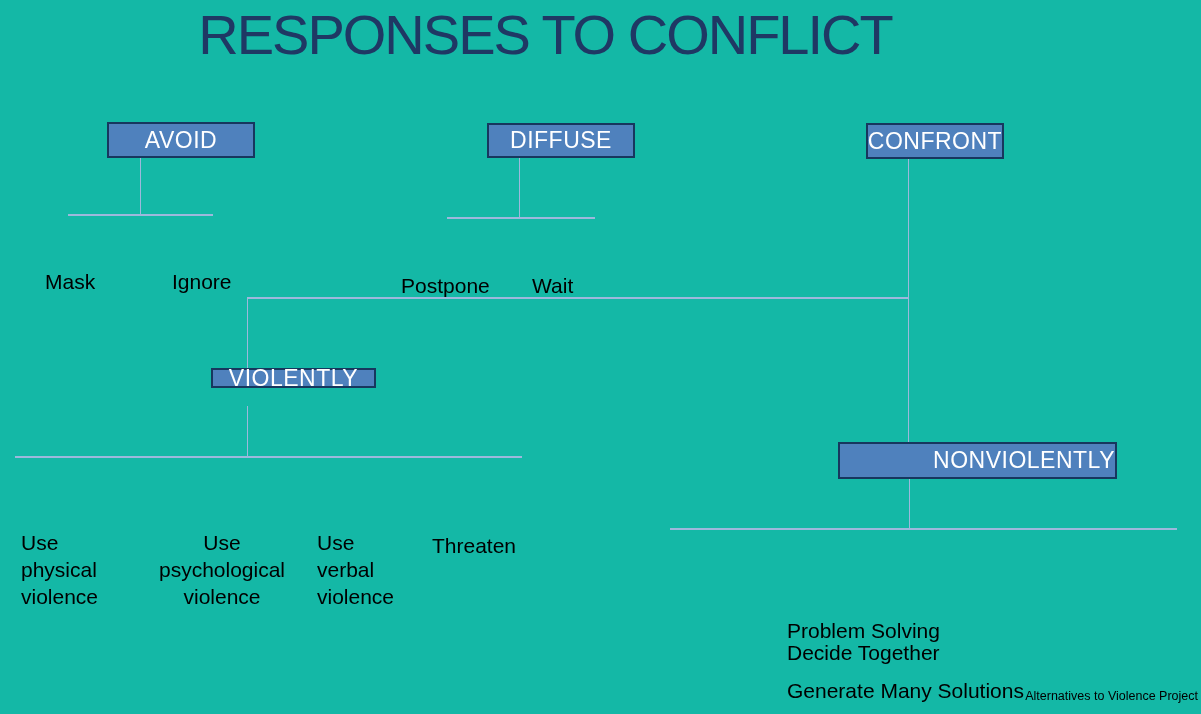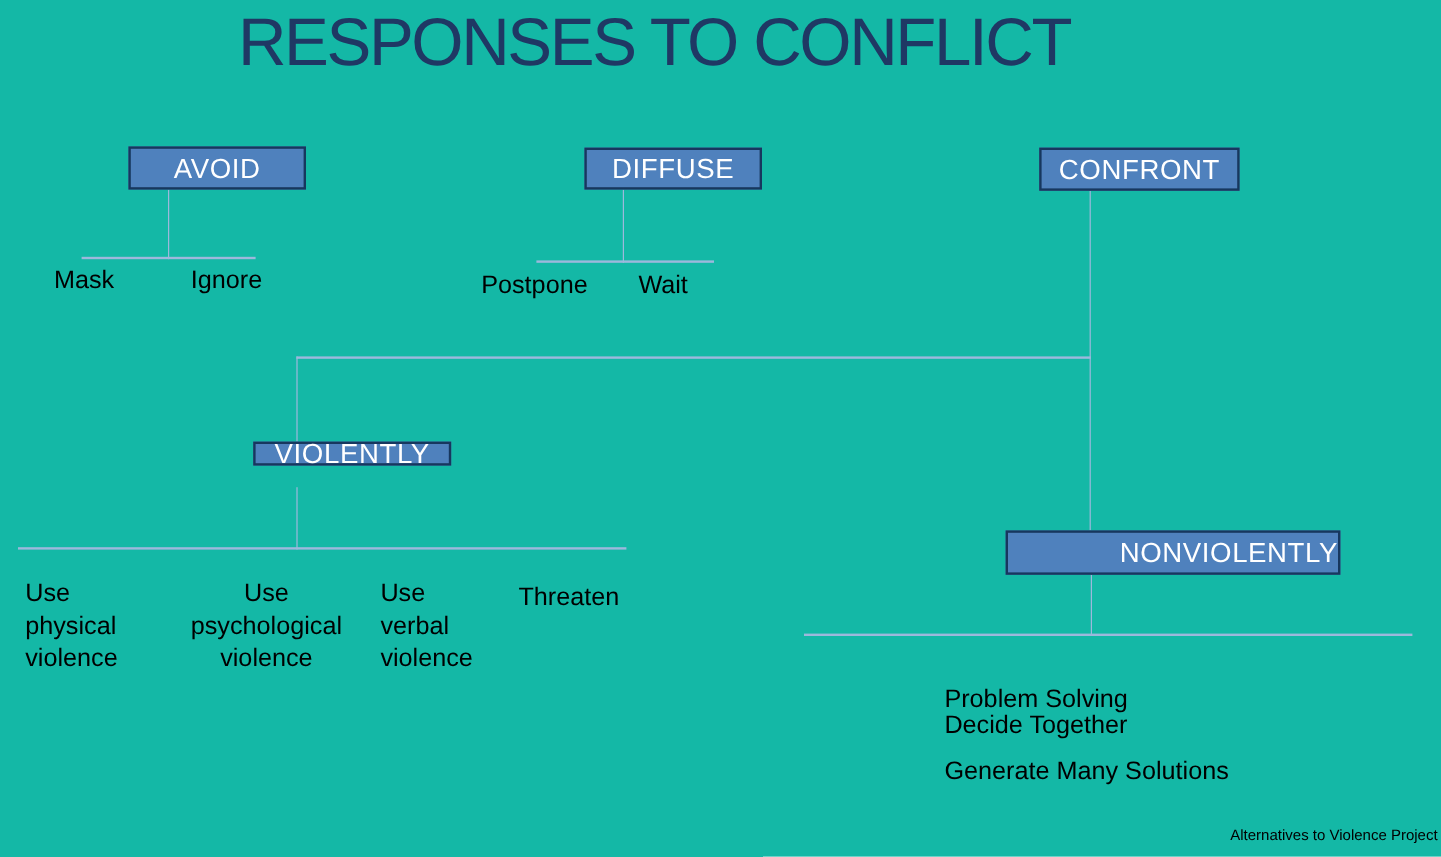--- a/index.html
+++ b/index.html
@@ -61,33 +61,34 @@
     display: flex;
     align-items: center;
     justify-content: center;
     font-size: 23px;
     letter-spacing: 0.5px;
     white-space: nowrap;
     margin-left: 40px;
   }
   #box-avoid        { left: 67px;  top: 122px; width: 148px; height: 36px; }
   #box-diffuse      { left: 447px; top: 123px; width: 148px; height: 35px; }
-  #box-confront     { left: 826px; top: 123px; width: 167px; height: 36px; }
+  #box-confront     { left: 826px; top: 123px; width: 138px; height: 36px; }
   #box-violently    { left: 171px; top: 368px; width: 165px; height: 20px; }
   #box-nonviolently { left: 798px; top: 442px; width: 279px; height: 37px; justify-content: flex-end; }
 
   
   .leaf {
     position: absolute;
     font-size: 21px;
     line-height: 27px;
     color: var(--label-text, #000000);
+    margin-top: 48px;
   }
   #leaf-mask            { left: 45px;  top: 220px; }
-  #leaf-ignore          { left: 159px; top: 220px; }
+  #leaf-ignore          { left: 172px; top: 220px; }
   #leaf-postpone        { left: 401px; top: 224px; }
   #leaf-wait            { left: 532px; top: 224px; }
   #leaf-use-physical    { left: 21px;  top: 481px; width: 112px; }
   #leaf-use-psych       { left: 146px; top: 481px; width: 152px; text-align: center; }
   #leaf-use-verbal      { left: 317px; top: 481px; width: 95px; }
   #leaf-threaten        { left: 432px; top: 484px; }
   #leaf-problem-solving { left: 787px; top: 569px; }
   #leaf-decide-together { left: 787px; top: 591px; }
   #leaf-generate        { left: 787px; top: 629px; }
 

